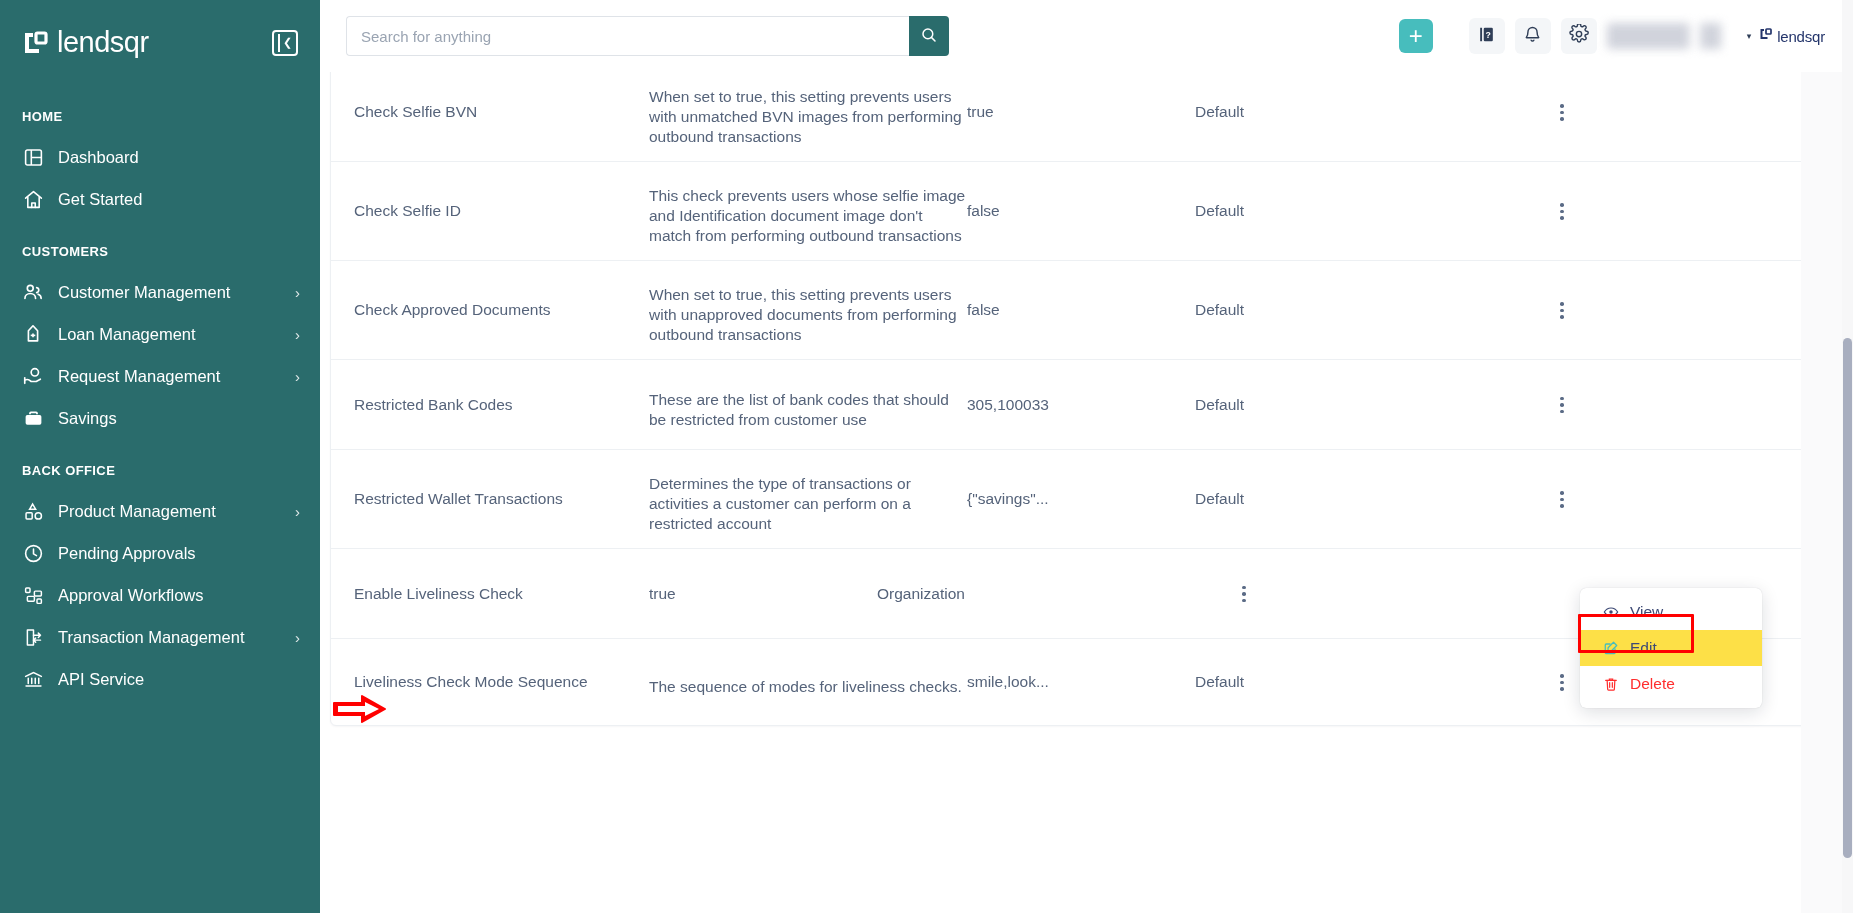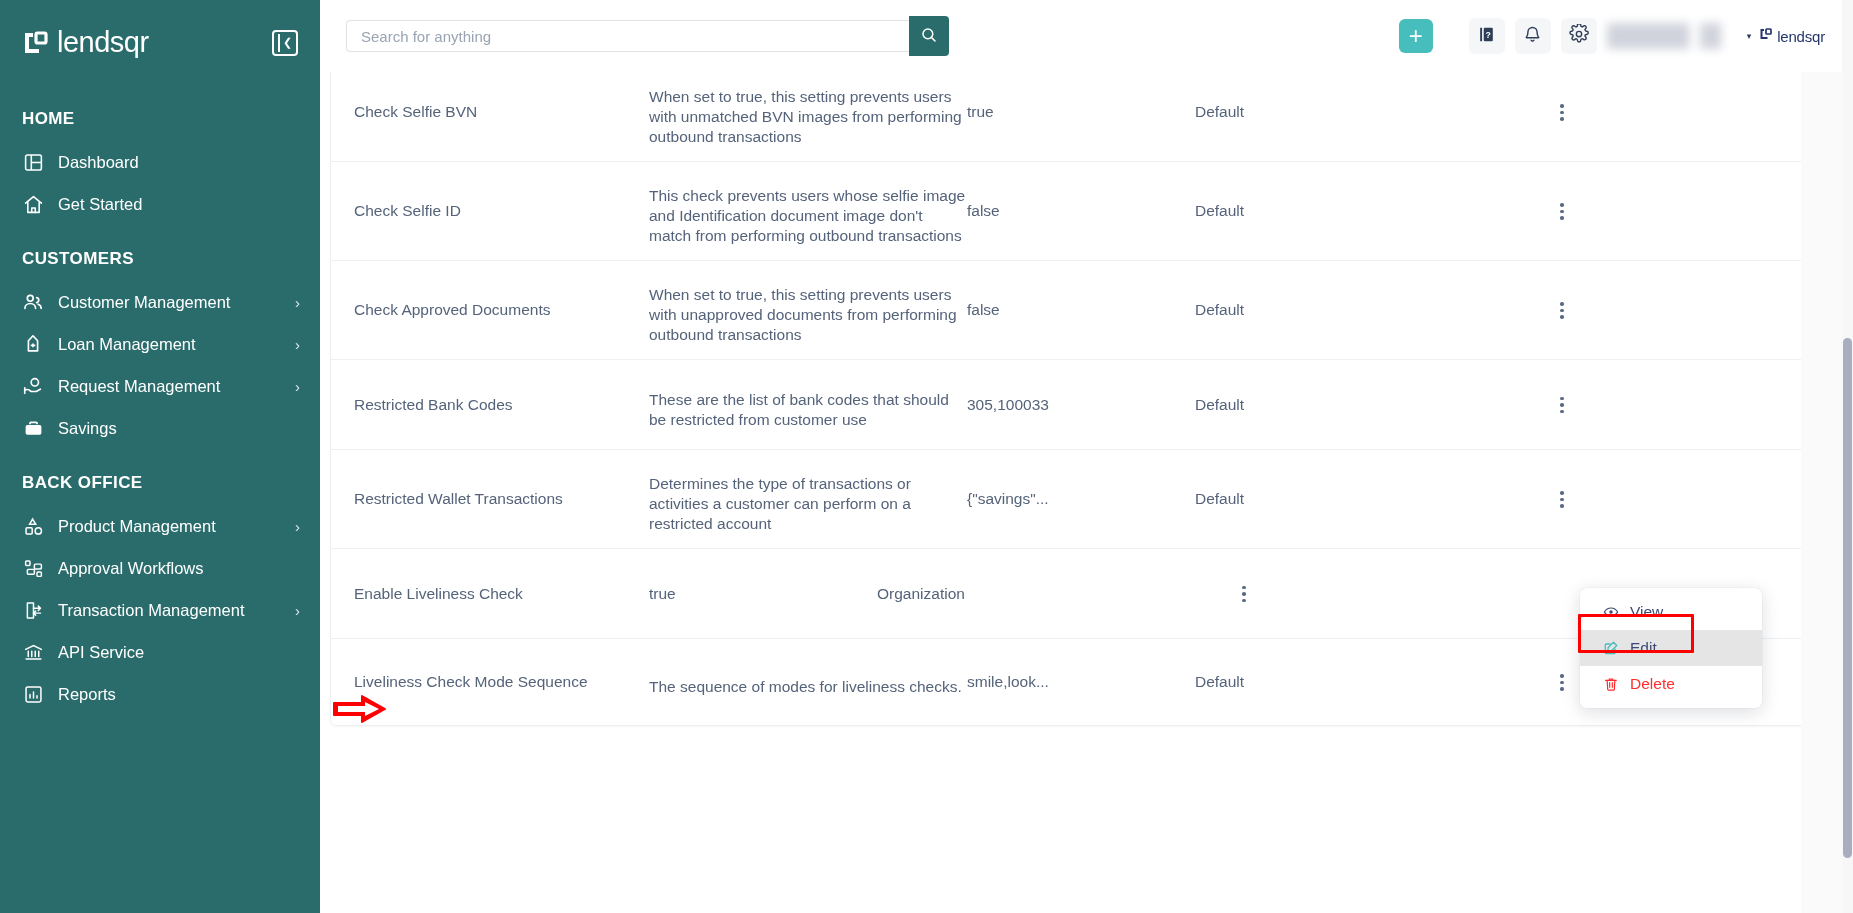--- a/index.html
+++ b/index.html
@@ -42,21 +42,21 @@
     cursor: pointer;
     position: relative;
   }
   .collapse-btn::before {
     content:""; position:absolute; left:4px; top:2px; bottom:2px;
     width: 2px; background: #fff;
   }
   .collapse-btn span { font-size: 11px; line-height: 1; margin-left:5px; }
 
   .nav-section-title {
-    font-size: 17px; font-weight: 700; letter-spacing: 0.4px;
+    font-size: 13px; font-weight: 700; letter-spacing: 0.4px;
     padding: 0 0 0 22px; color: #ffffff;
     margin-top: 24px; margin-bottom: 12px;
   }
   .nav-item {
     display: flex; align-items: center;
     height: 42px; padding: 0 20px 0 22px;
     cursor: pointer; color: #ffffff;
     font-size: 16.5px;
     gap: 14px;
   }
@@ -69,21 +69,21 @@
   .main { flex: 1 1 auto; height: 913px; position: relative; background: #fff; }
 
   .topbar {
     height: 72px; background: #ffffff;
     display: flex; align-items: center;
     padding: 0 0 0 26px;
     position: relative; z-index: 30;
   }
   .search-wrap { display:flex; align-items:center; }
   .search-input {
-    width: 563px; height: 32px;
+    width: 563px; height: 40px;
     border: 1px solid #DFE3E8; border-right: none;
     border-radius: 4px 0 0 4px;
     padding: 0 14px; font-size: 15px;
     color: #3b4a5a; outline: none;
     font-family: "Liberation Sans", sans-serif;
     background:#fff;
   }
   .search-input::placeholder { color: #9aa4b2; }
   .search-btn {
     width: 40px; height: 40px; background: #2A6C6C;
@@ -151,21 +151,21 @@
     position: absolute; width: 182px;
     background: #ffffff; border-radius: 6px;
     box-shadow: 0 4px 18px rgba(16,24,40,0.14), 0 0 1px rgba(16,24,40,0.2);
     padding: 6px 0; z-index: 60;
   }
   .ctx-item {
     display:flex; align-items:center; gap: 11px;
     height: 36px; padding: 0 0 0 22px;
     font-size: 15.5px; color: #3E4A75; cursor: pointer;
   }
-  .ctx-item.highlight { background: #e5e5e5; }
+  .ctx-item.highlight { background: #fde047; }
   .ctx-item.danger { color: #FF2D2D; }
   .ctx-icon { width:17px; height:17px; display:flex; align-items:center;justify-content:center;}
 
   .red-box {
     position:absolute; border: 3.5px solid #FF0000;
     pointer-events:none; z-index: 70; border-radius: 1px;
   }
   .red-arrow { position:absolute; z-index: 70; }
 
   
@@ -275,20 +275,29 @@
             <path d="M11 3.5 14.5 9.5h-7z"></path>
             <rect x="3.5" y="13.5" width="7" height="7" rx="1"></rect>
             <circle cx="17.5" cy="17" r="3.6"></circle>
           </svg>
       </span>
       <span class="nav-label">Product Management</span>
       <span class="nav-caret">›</span>
     </div>
     <div class="nav-item">
       <span class="nav-icon">
+        <svg width="21" height="21" viewBox="0 0 24 24" fill="none" stroke="#fff" stroke-width="1.8" stroke-linecap="round">
+            <circle cx="12" cy="12" r="9"></circle>
+            <path d="M12 7v5.4l3.4 2"></path>
+          </svg>
+      </span>
+      <span class="nav-label">Pending Approvals</span>
+    </div>
+    <div class="nav-item">
+      <span class="nav-icon">
         <svg width="21" height="21" viewBox="0 0 24 24" fill="none" stroke="#fff" stroke-width="1.7">
             <rect x="3" y="3.5" width="5" height="5" rx="1"></rect>
             <rect x="13" y="7" width="8" height="5.5" rx="1"></rect>
             <rect x="5" y="13" width="8" height="5.5" rx="1"></rect>
             <rect x="16" y="16" width="5" height="5" rx="1"></rect>
           </svg>
       </span>
       <span class="nav-label">Approval Workflows</span>
     </div>
     <div class="nav-item">
@@ -304,29 +313,20 @@
     </div>
     <div class="nav-item">
       <span class="nav-icon">
         <svg width="21" height="21" viewBox="0 0 24 24" fill="none" stroke="#fff" stroke-width="1.7" stroke-linecap="round">
             <path d="M3 8.5 12 4l9 4.5"></path>
             <path d="M6 10.5v6M10 10.5v6M14 10.5v6M18 10.5v6"></path>
             <path d="M3.5 19.5h17"></path>
           </svg>
       </span>
       <span class="nav-label">API Service</span>
-    </div>
-    <div class="nav-item">
-      <span class="nav-icon">
-        <svg width="21" height="21" viewBox="0 0 24 24" fill="none" stroke="#fff" stroke-width="1.7" stroke-linecap="round">
-            <rect x="3.5" y="3.5" width="17" height="17" rx="2"></rect>
-            <path d="M8 16v-4M12 16v-7M16 16v-2.5"></path>
-          </svg>
-      </span>
-      <span class="nav-label">Reports</span>
     </div>
   </aside>
 
   <div class="main">
 
     <header class="topbar">
       <div class="search-wrap">
         <input class="search-input" type="text" value="" placeholder="Search for anything" style="">
         <button class="search-btn">
           <span>

